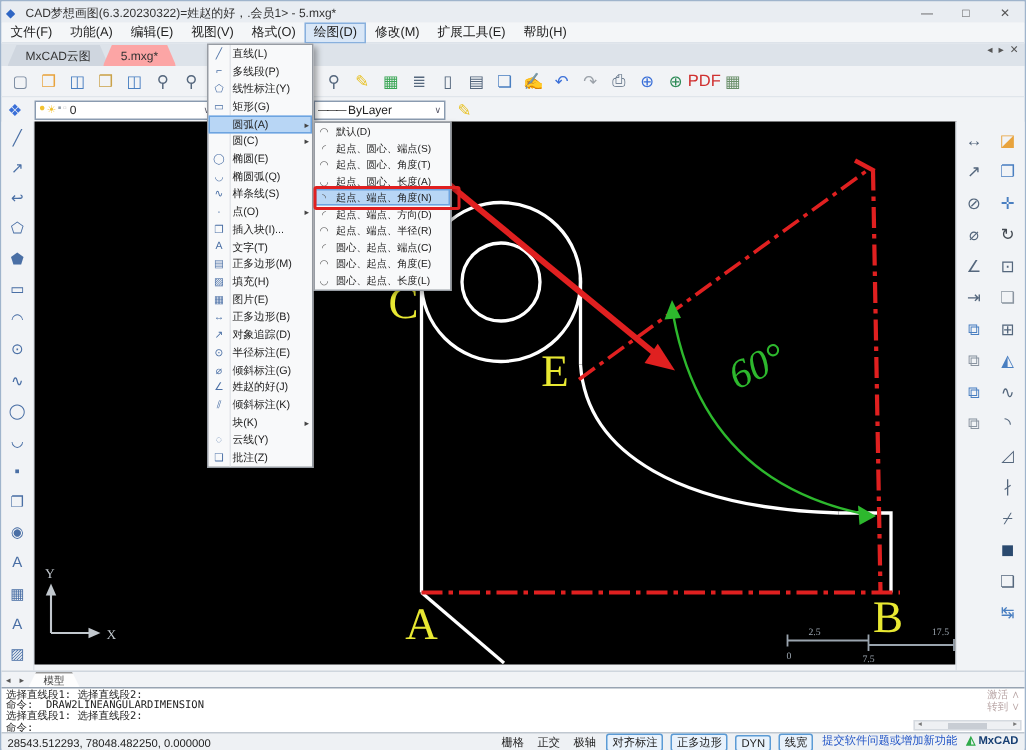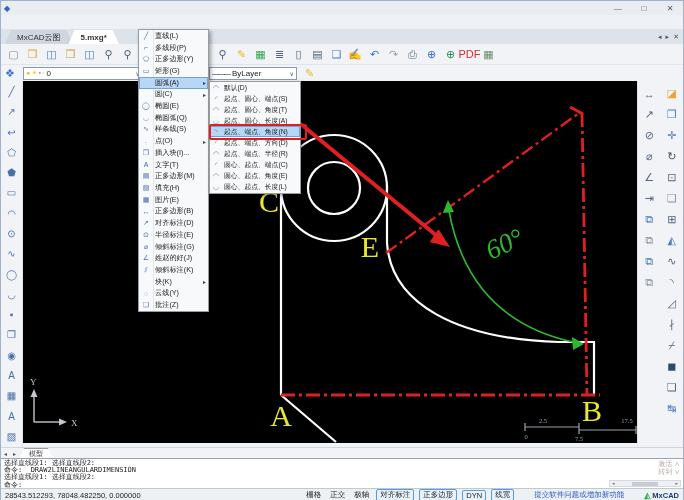--- a/index.html
+++ b/index.html
@@ -16,24 +16,24 @@
   .winbtn { width:26px; height:13px; text-align:center; font-size:8px; color:#555; line-height:13px; }
 
   
   #menubar { position:absolute; left:0; top:14px; width:100%; height:14px;
     background:#f4f6f8; border-bottom:1px solid #dde3ea; display:flex; align-items:center; font-size:8.5px; color:#222; }
   .mb-item { padding:1px 6px; }
   .mb-item.active { background:#d9e7f7; border:1px solid #88b0dd; padding:0 5px; }
 
   
   #tabbar { position:absolute; left:0; top:28px; width:100%; height:15px;
-    background:#dde3ea; display:flex; align-items:center; font-size:8px; color:#333; }
+    background:#dde3ea; display:flex; align-items:flex-start; font-size:8px; color:#333; }
   .ftab { height:14px; padding:0 12px; display:flex; align-items:center;
     clip-path:polygon(6px 0, calc(100% - 6px) 0, 100% 100%, 0 100%); background:#cfd6df; margin-right:-4px; }
-  .ftab.active { background:#ffffff; font-weight:bold; }
+  .ftab.active { background:#fca5a5; font-weight:normal; }
   #tab-controls { margin-left:auto; display:flex; gap:4px; padding-right:4px; font-size:7px; color:#555; }
 
   
   #toolbar1 { position:absolute; left:0; top:43px; width:100%; height:21px;
     background:#f1f3f6; border-bottom:1px solid #e0e5eb; display:flex; align-items:center; padding-left:3px; }
   .tbi { width:19px; height:18px; display:flex; align-items:center; justify-content:center;
     font-size:11px; color:#55677d; flex:0 0 auto; }
   #toolbar2 { position:absolute; left:0; top:64px; width:100%; height:16px;
     background:#f1f3f6; display:flex; align-items:center; font-size:8px; }
   #layers-icon { width:18px; text-align:center; color:#3a6fd8; font-size:11px; }
@@ -76,21 +76,21 @@
     background:#eef0f3; border:1px solid #d5dae0; display:flex; align-items:center;
     justify-content:space-between; font-size:5px; color:#777; padding:0 2px;
     font-family:"Liberation Sans",sans-serif;}
   #cmd-hscroll .thumb { width:26px; height:4px; background:#c8cdd4; }
 
   
   #statusbar { position:absolute; left:0; top:487px; width:100%; height:13px;
     background:#eef1f4; border-top:1px solid #c0c8d0; display:flex; align-items:center;
     font-size:7.5px; color:#222; padding:0 4px; }
   #coords { min-width:150px; }
-  #status-right { margin-left:auto; display:flex; align-items:center; gap:20px; }
+  #status-right { margin-left:auto; display:flex; align-items:flex-start; gap:6px; }
   .toggle { padding:0 2px; }
   .toggle.boxed { border:1px solid var(--toggle_border); background:#e8f2fc; border-radius:2px; padding:0 3px; }
   #issue-link { color:var(--link_blue); }
   #brand { display:flex; align-items:center; gap:2px; font-weight:bold; color:var(--brand_blue); }
   #brand .logo { color:var(--brand_green); font-size:8px; }
 
   
   #draw-menu { position:absolute; left:137px; top:28px; width:71px; height:283px;
     background:#f8f9fa; border:1px solid #979ca3; box-shadow:2px 2px 4px rgba(0,0,0,.35);
     z-index:60; display:flex; flex-direction:column; }
@@ -111,27 +111,39 @@
 
   text { font-family:"Liberation Serif", serif; }
 </style>
 </head>
 <body>
 
 <div id="app">
 
   <div id="titlebar">
     <span id="app-icon">◆</span>
+    <span>CAD梦想画图(6.3.20230322)=姓赵的好，.会员1&gt; - 5.mxg*</span>
     <div id="win-controls">
       <span class="winbtn">—</span>
         <span class="winbtn">□</span>
         <span class="winbtn">✕</span>
     </div>
   </div>
 
+  <div id="menubar">
+    <span class="mb-item">文件(F)</span>
+      <span class="mb-item">功能(A)</span>
+      <span class="mb-item">编辑(E)</span>
+      <span class="mb-item">视图(V)</span>
+      <span class="mb-item">格式(O)</span>
+      <span class="mb-item active">绘图(D)</span>
+      <span class="mb-item">修改(M)</span>
+      <span class="mb-item">扩展工具(E)</span>
+      <span class="mb-item">帮助(H)</span>
+  </div>
 
   <div id="tabbar">
     <div style="display:flex;align-items:flex-end;height:100%;padding-left:4px;">
       <div class="ftab">MxCAD云图</div>
         <div class="ftab active">5.mxg*</div>
     </div>
     <div id="tab-controls">
       <span>◂</span>
         <span>▸</span>
         <span>✕</span>
@@ -348,21 +360,21 @@
         <span class="mi-label">直线(L)</span>
       </div>
 
       <div class="menu-item">
         <span class="mi-icon">⌐</span>
         <span class="mi-label">多线段(P)</span>
       </div>
 
       <div class="menu-item">
         <span class="mi-icon">⬠</span>
-        <span class="mi-label">正多边形(Y)</span>
+        <span class="mi-label">线性标注(Y)</span>
       </div>
 
       <div class="menu-item">
         <span class="mi-icon">▭</span>
         <span class="mi-label">矩形(G)</span>
       </div>
 
       <div class="menu-item highlight submenu">
         <span class="mi-icon"></span>
         <span class="mi-label">圆弧(A)</span>
@@ -418,21 +430,21 @@
         <span class="mi-label">图片(E)</span>
       </div>
 
       <div class="menu-item">
         <span class="mi-icon">↔</span>
         <span class="mi-label">正多边形(B)</span>
       </div>
 
       <div class="menu-item">
         <span class="mi-icon">↗</span>
-        <span class="mi-label">对齐标注(D)</span>
+        <span class="mi-label">对象追踪(D)</span>
       </div>
 
       <div class="menu-item">
         <span class="mi-icon">⊙</span>
         <span class="mi-label">半径标注(E)</span>
       </div>
 
       <div class="menu-item">
         <span class="mi-icon">⌀</span>
         <span class="mi-label">倾斜标注(G)</span>

